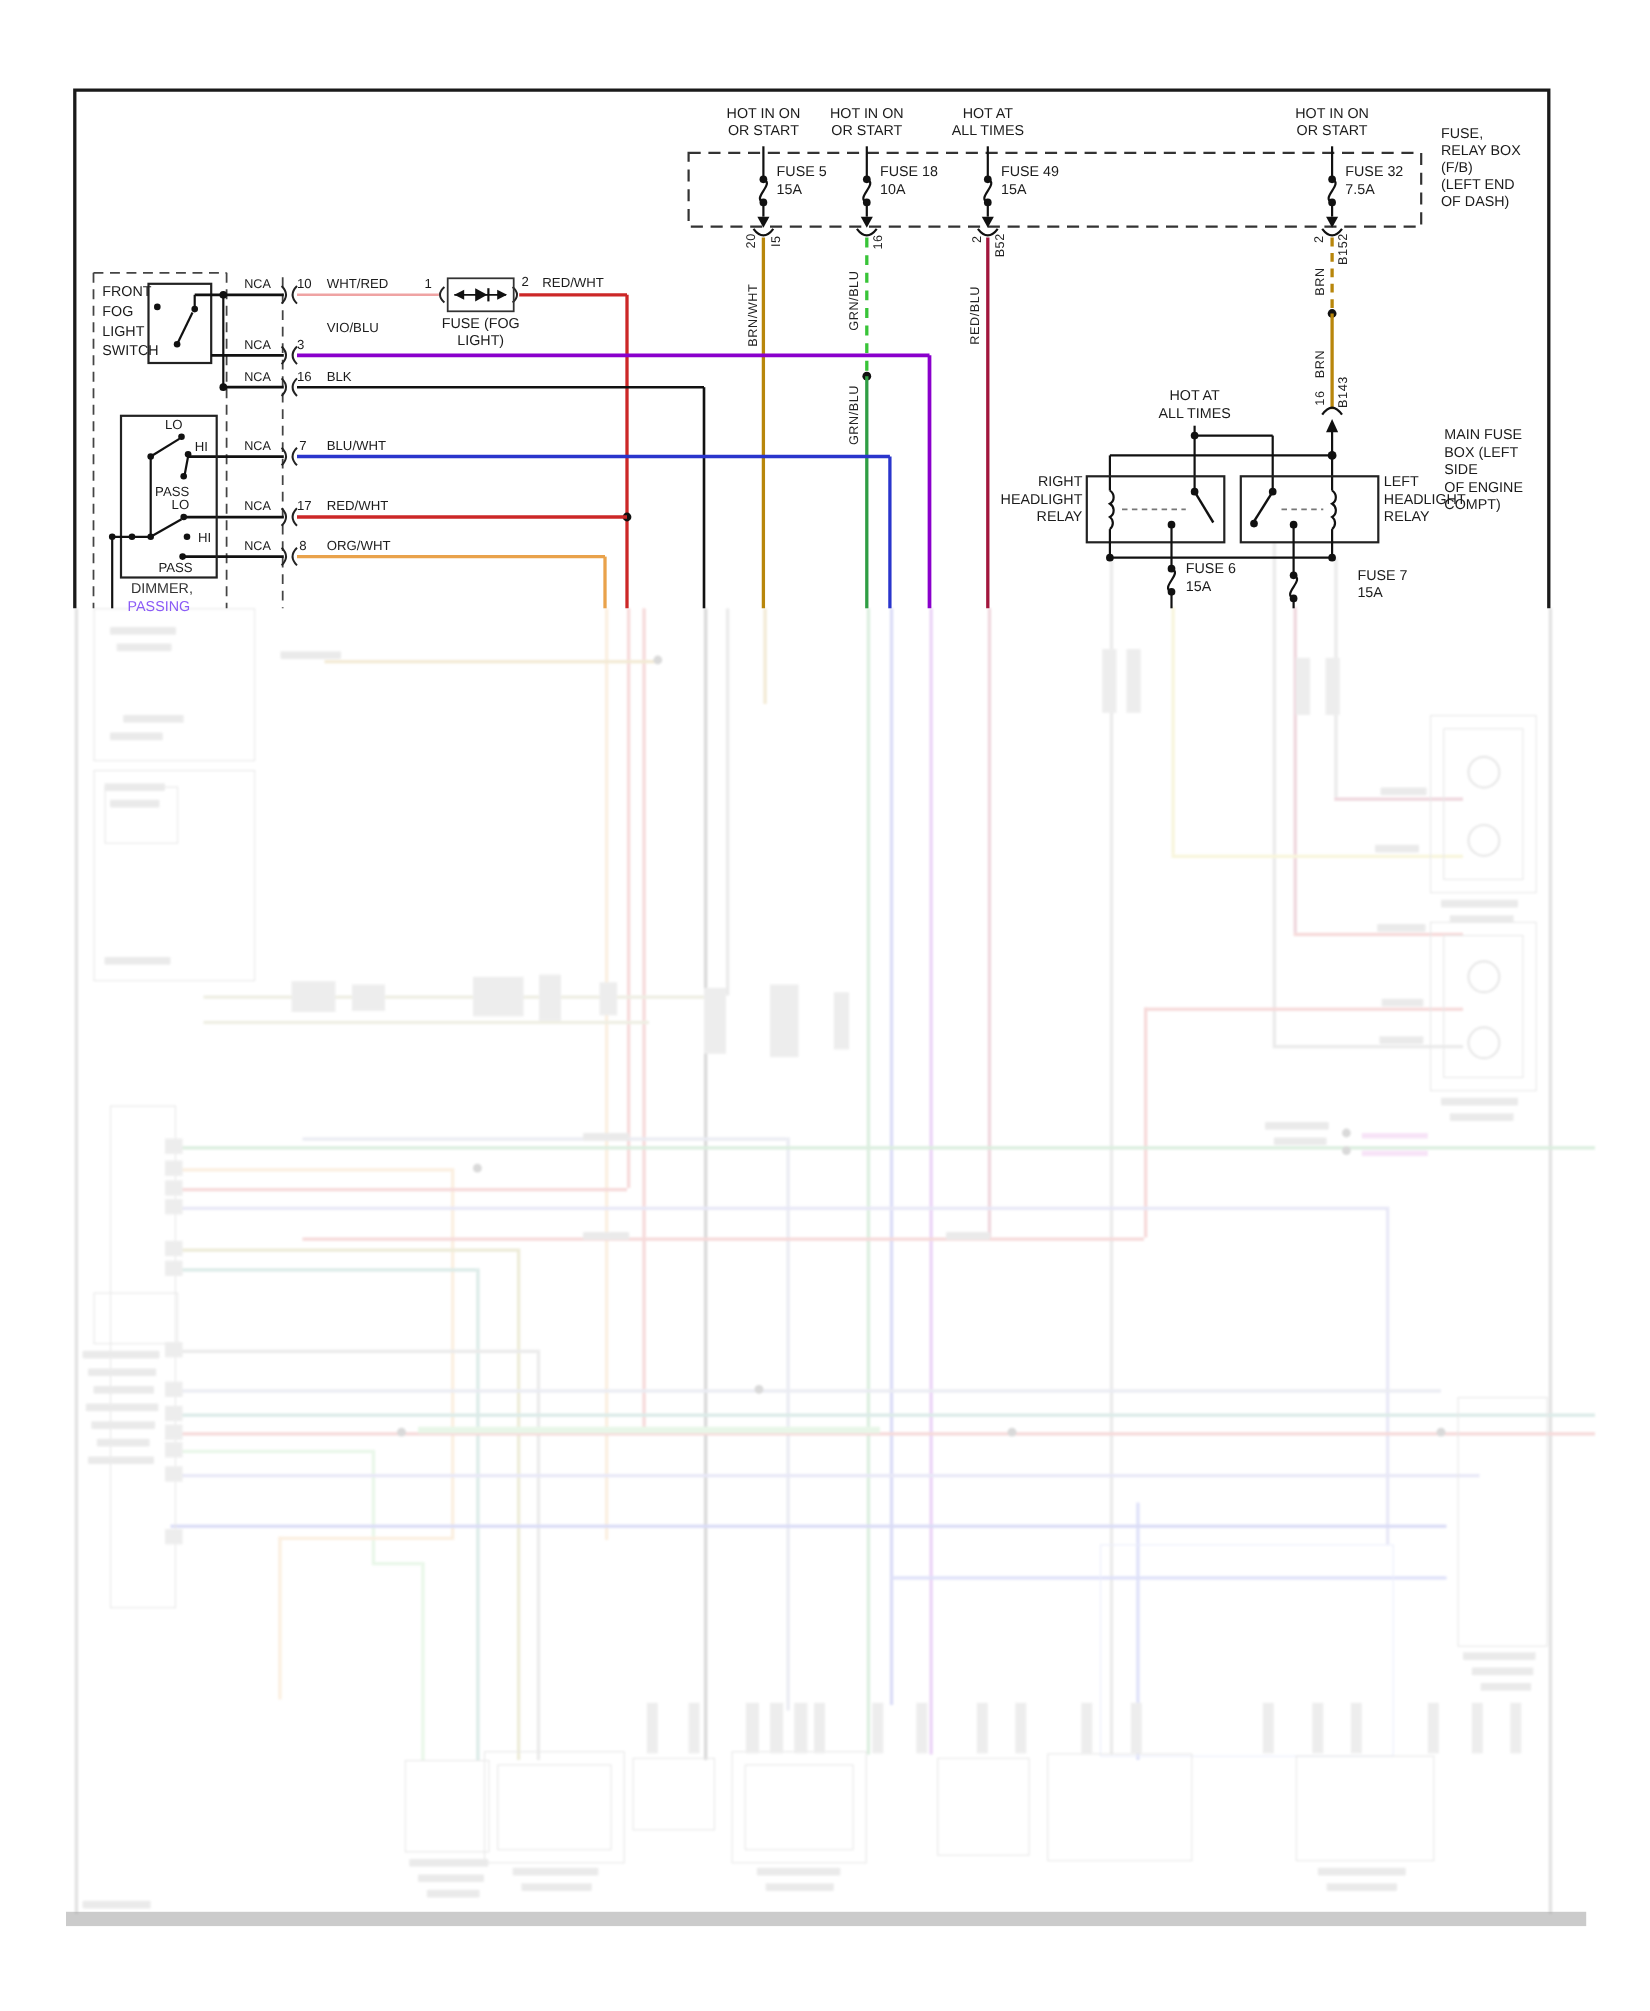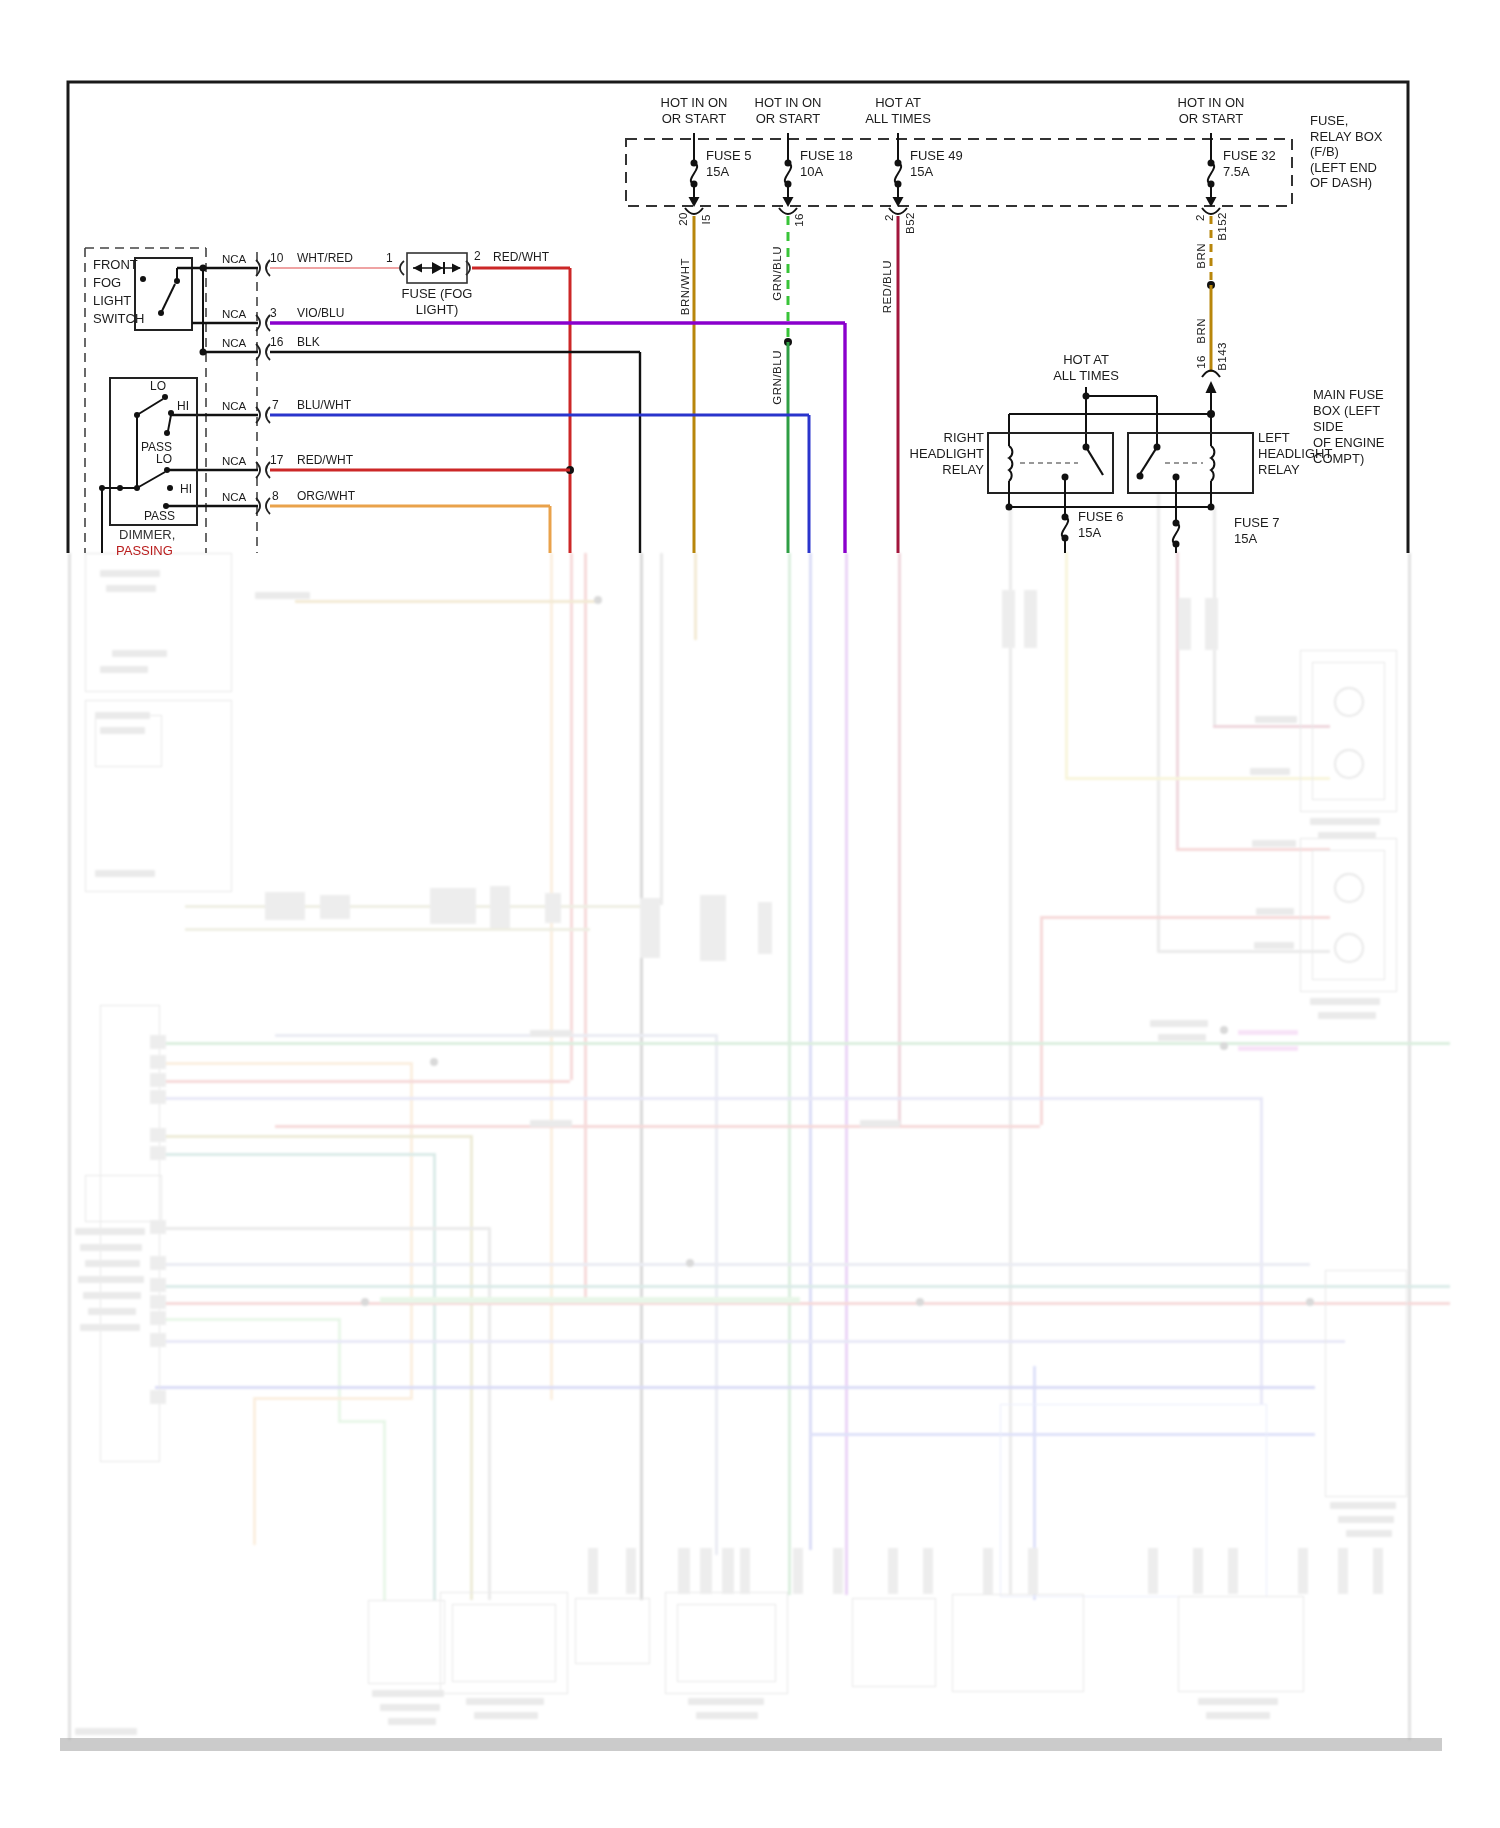--- a/index.html
+++ b/index.html
@@ -454,21 +454,21 @@
     <div>FOG</div>
     <div>LIGHT</div>
     <div>SWITCH</div>
   </div>
 
   <div class="lbl xs" style="left:222px;top:252px">NCA</div>
   <div class="lbl sm" style="left:270px;top:251px">10</div>
   <div class="lbl sm" style="left:297px;top:251px">WHT/RED</div>
   <div class="lbl xs" style="left:222px;top:307px">NCA</div>
   <div class="lbl sm" style="left:270px;top:306px">3</div>
-  <div class="lbl sm" style="left:297px;top:306px">VIO/BLU</div>
+  <div class="lbl sm" style="left:297px;top:291px">VIO/BLU</div>
   <div class="lbl xs" style="left:222px;top:336px">NCA</div>
   <div class="lbl sm" style="left:270px;top:335px">16</div>
   <div class="lbl sm" style="left:297px;top:335px">BLK</div>
   <div class="lbl xs" style="left:222px;top:399px">NCA</div>
   <div class="lbl sm" style="left:272px;top:398px">7</div>
   <div class="lbl sm" style="left:297px;top:398px">BLU/WHT</div>
   <div class="lbl xs" style="left:222px;top:454px">NCA</div>
   <div class="lbl sm" style="left:270px;top:453px">17</div>
   <div class="lbl sm" style="left:297px;top:453px">RED/WHT</div>
   <div class="lbl xs" style="left:222px;top:490px">NCA</div>
@@ -483,21 +483,21 @@
       <div>LIGHT)</div>
     </div>
 
   <div class="lbl sm" style="left:150px;top:379px">LO</div>
   <div class="lbl sm" style="left:177px;top:399px">HI</div>
   <div class="lbl sm" style="left:141px;top:440px">PASS</div>
   <div class="lbl sm" style="left:156px;top:452px">LO</div>
   <div class="lbl sm" style="left:180px;top:482px">HI</div>
   <div class="lbl sm" style="left:144px;top:509px">PASS</div>
   <div class="lbl" style="left:119px;top:527px;color:#333">DIMMER,</div>
-  <div class="lbl" style="left:116px;top:543px;color:#b91c1c">PASSING</div>
+  <div class="lbl" style="left:116px;top:543px;color:#8b5cf6">PASSING</div>
 
   <div class="lbl ctr" style="left:1031px;top:352px;width:110px">
     <div>HOT AT</div>
       <div>ALL TIMES</div>
     </div>
   <div class="lbl rgt" style="left:898px;top:430px;width:86px;line-height:16px">
     <div>RIGHT</div>
       <div>HEADLIGHT</div>
       <div>RELAY</div>
     </div>

